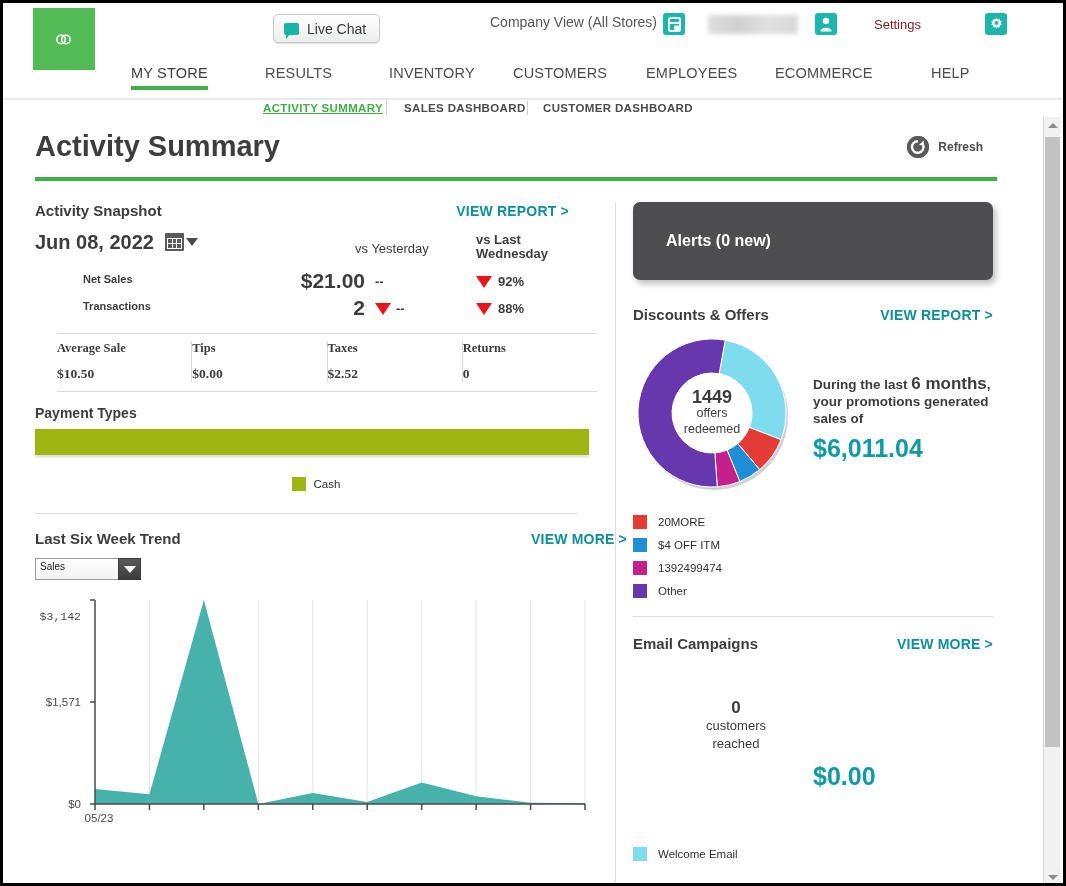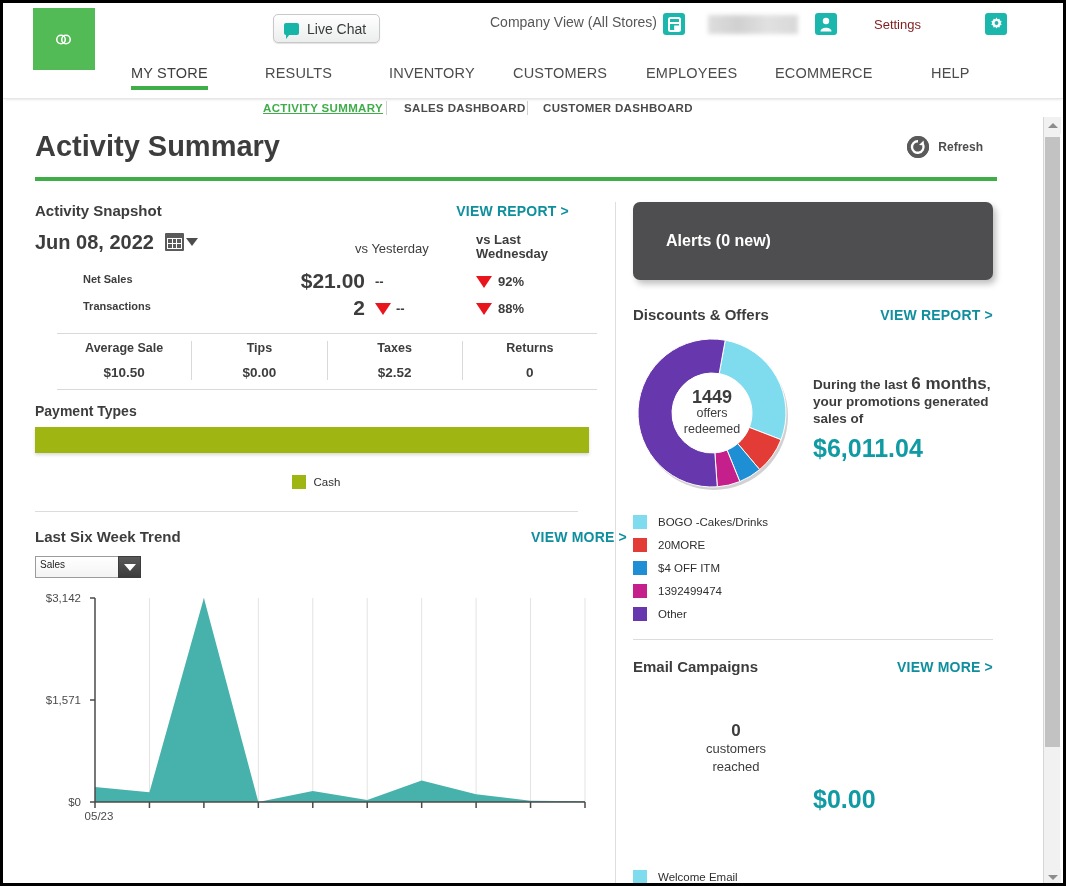--- a/index.html
+++ b/index.html
@@ -209,22 +209,23 @@
     border-left: 8px solid transparent; border-right: 8px solid transparent;
     border-top: 12px solid #e8151c;
   }
 
   .kpi-table {
     margin-top: 10px;
     border-top: 1px solid #d9d9d9; border-bottom: 1px solid #d9d9d9;
     display: flex; padding: 7px 0 9px 0; margin-left: 22px; width: 540px;
   }
   .kpi-cell {
-    flex: 1; text-align: center;
+    flex: 1; 
     border-right: 1px solid #d9d9d9;
+    font-family: Liberation Serif, serif;
   }
   .kpi-cell:last-child { border-right: none; }
   .kpi-name { font-size: 12.5px; font-weight: bold; color: #3d3d3d; }
   .kpi-val { font-size: 13.5px; font-weight: bold; color: #3d3d3d; margin-top: 10px; }
 
   .pt-title {
     margin-top: 13px;
     font-size: 14px; font-weight: bold; color: #3d3d3d;
   }
   .pt-bar {
@@ -568,21 +569,21 @@
             <line x1="277.77777777777777" y1="212" x2="277.77777777777777" y2="218" stroke="#4a4a4a" stroke-width="1.5"></line>
             <line x1="332.22222222222223" y1="212" x2="332.22222222222223" y2="218" stroke="#4a4a4a" stroke-width="1.5"></line>
             <line x1="386.66666666666663" y1="212" x2="386.66666666666663" y2="218" stroke="#4a4a4a" stroke-width="1.5"></line>
             <line x1="441.11111111111114" y1="212" x2="441.11111111111114" y2="218" stroke="#4a4a4a" stroke-width="1.5"></line>
             <line x1="495.55555555555554" y1="212" x2="495.55555555555554" y2="218" stroke="#4a4a4a" stroke-width="1.5"></line>
             <line x1="550" y1="212" x2="550" y2="218" stroke="#4a4a4a" stroke-width="1.5"></line>
           </svg>
         <div id="chart-ticks">
             <div class="ytick" style="top: 212px; right: 499px;">$0</div>
             <div class="ytick" style="top: 110px; right: 499px;">$1,571</div>
-            <div class="ytick" style="top: 8px; right: 499px;">$3,142</div>
+            <div class="ytick" style="top: 24px; right: 499px; font-family: Liberation Mono, monospace;">$3,142</div>
             <div class="xtick" style="left:64px;top:220px">05/23</div>
           </div>
       </div>
     </div>
 
     <div class="col-right">
 
       <div class="alerts-card">
         <span class="alerts-title">Alerts (0 new)</span>
       </div>
@@ -610,24 +611,20 @@
           </div>
         </div>
         <div class="promo-text">
           <span>During the last </span><b>6 months</b><span>, your promotions generated sales of</span>
         </div>
         <div class="promo-amount">$6,011.04</div>
       </div>
 
       <div class="dlegend">
         <div class="dlegend-row">
-          <span class="sw dsw0" style="background: rgb(127, 220, 239);"></span>
-          <span class="dlegend-label">BOGO -Cakes/Drinks</span>
-        </div>
-        <div class="dlegend-row">
           <span class="sw dsw1" style="background: rgb(227, 59, 54);"></span>
           <span class="dlegend-label">20MORE</span>
         </div>
         <div class="dlegend-row">
           <span class="sw dsw2" style="background: rgb(30, 143, 213);"></span>
           <span class="dlegend-label">$4 OFF ITM</span>
         </div>
         <div class="dlegend-row">
           <span class="sw dsw3" style="background: rgb(197, 31, 140);"></span>
           <span class="dlegend-label">1392499474</span>

